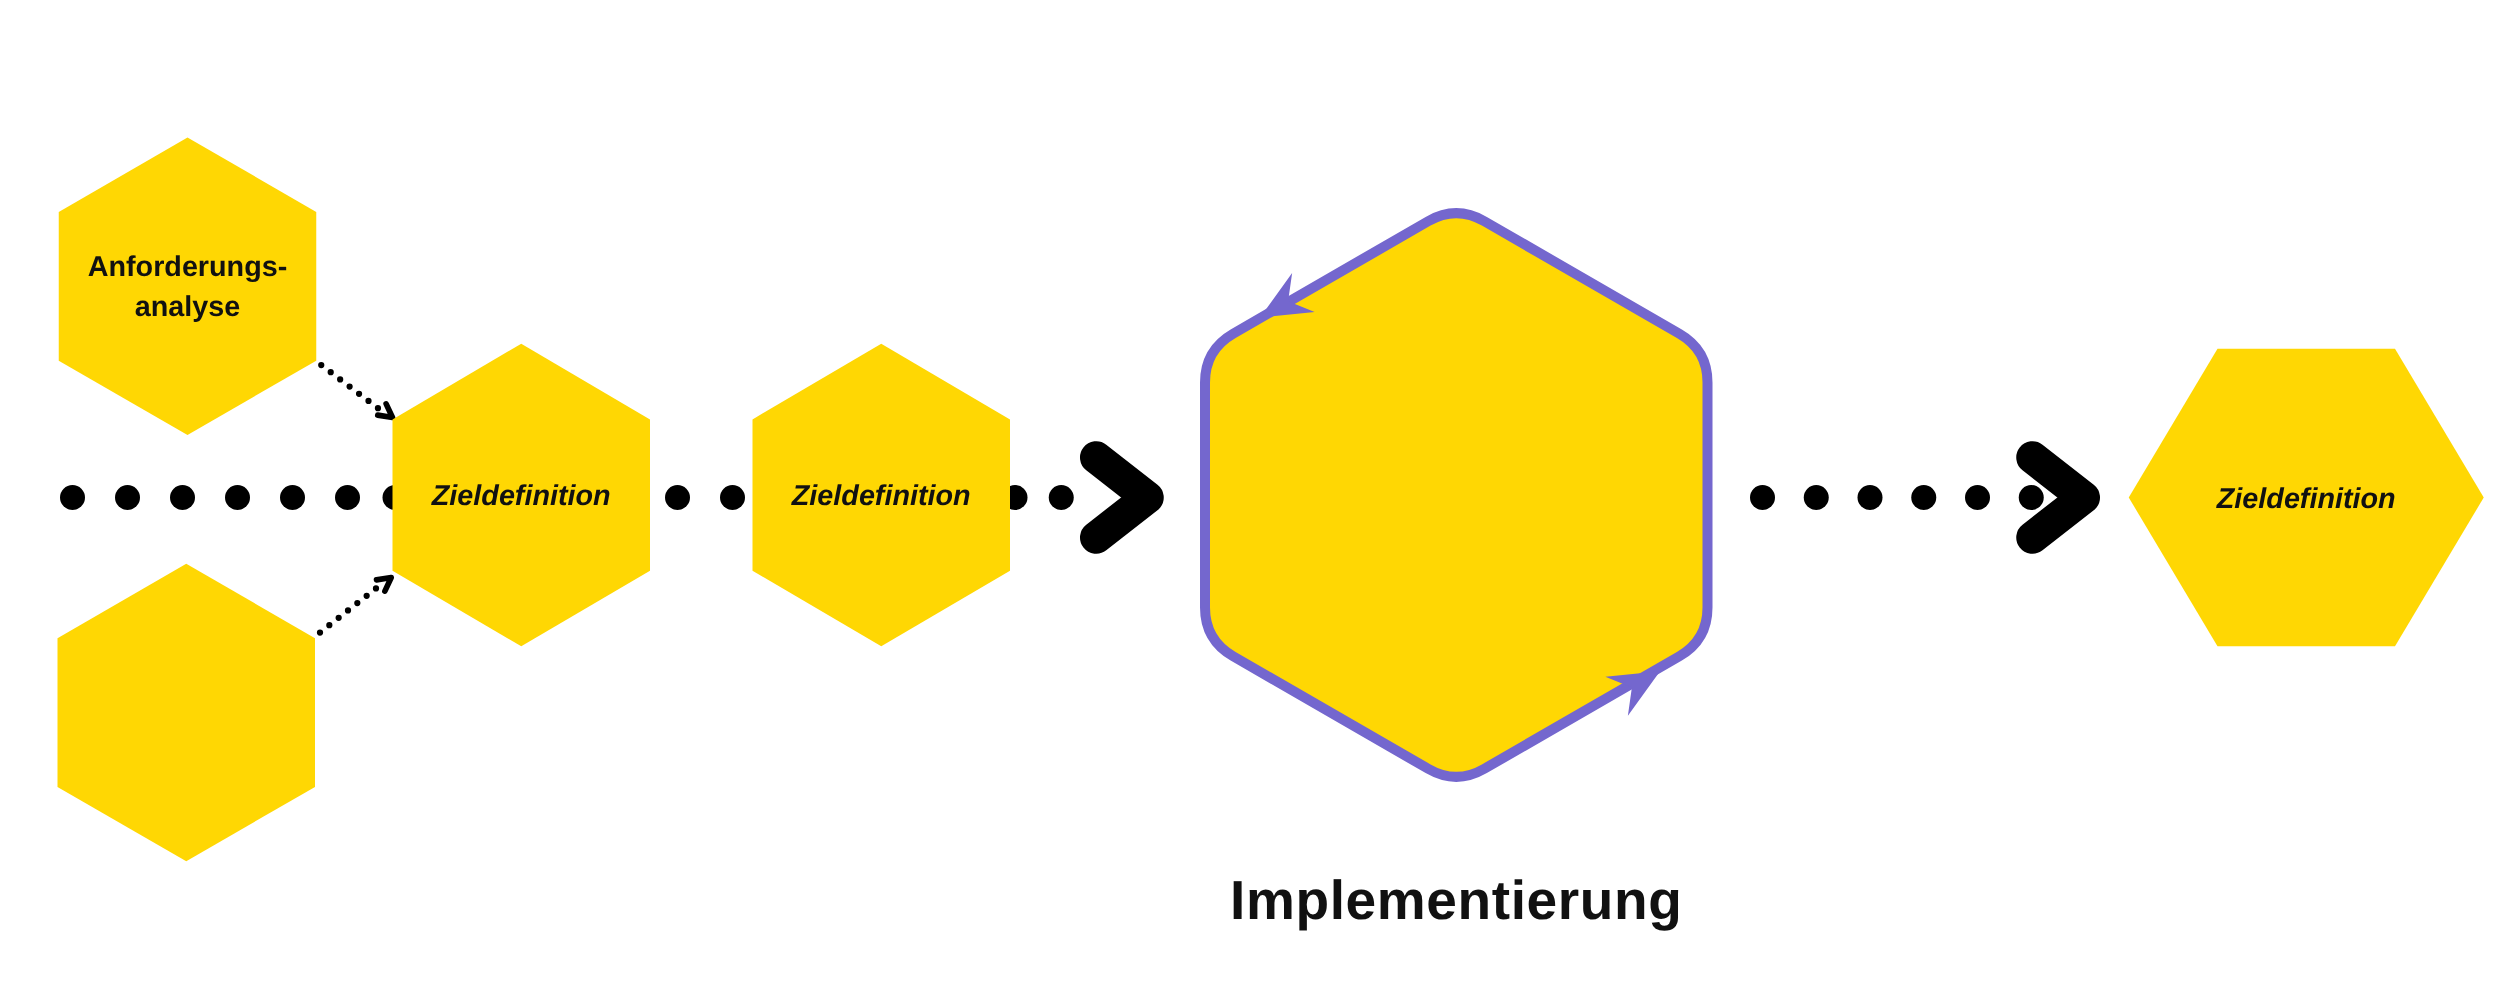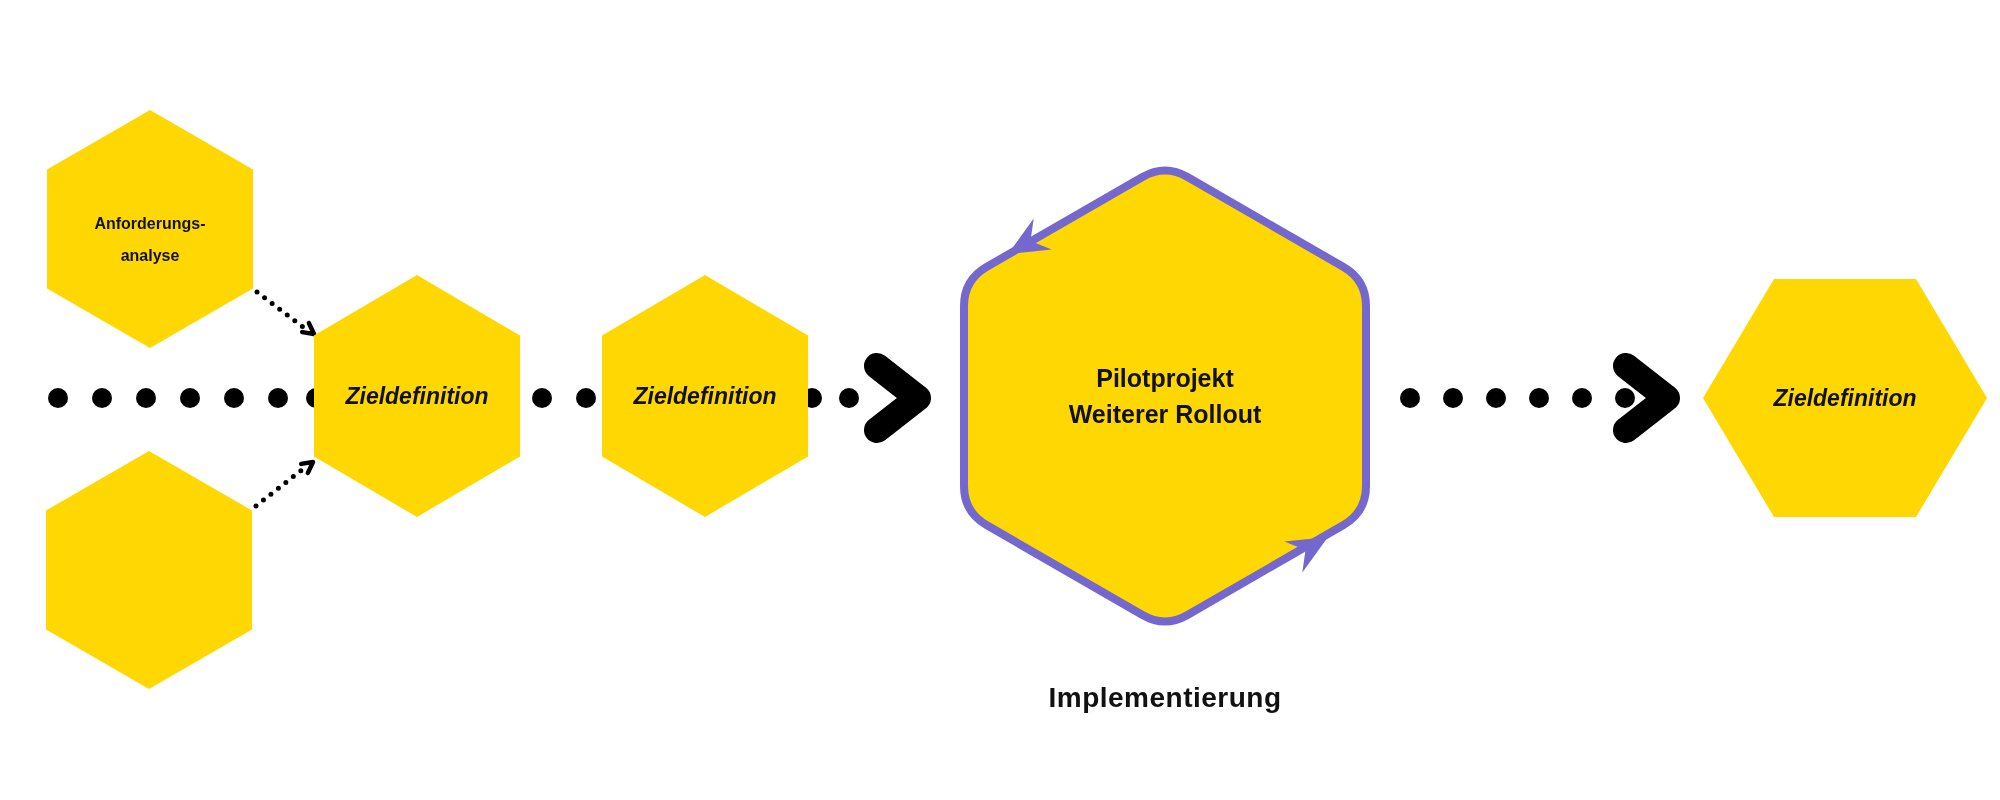--- a/index.html
+++ b/index.html
@@ -51,24 +51,24 @@
     fill: none;
   }
   .node-label {
     position: absolute;
     color: var(--text, #111);
     font-weight: 700;
     text-align: center;
     white-space: pre-line;
     pointer-events: none;
   }
-  .label-small { font-size: 16px; line-height: 32px; margin-top: 11px; }
+  .label-small { font-size: 23px; line-height: 32px; }
   .label-single { font-size: 23px; line-height: 30px; font-style: italic; }
   .label-big { font-size: 25px; line-height: 36px; }
-  .label-caption { font-size: 28px; line-height: 52px; letter-spacing: 0.5px; }
+  .label-caption { font-size: 44px; line-height: 52px; letter-spacing: 0.5px; margin-top: 23px; }
 </style>
 </head>
 <body>
 
 <div id="stage">
 
   <svg id="diagram-svg" viewBox="0 0 2000 800">
 
     <g>
       <circle class="big-dot" cx="58" cy="398" r="10"></circle>
@@ -122,20 +122,18 @@
   </svg>
 
   <div class="node-label label-small" style="left:30px; top:197px; width:240px;">Anforderungs-
 analyse</div>
 
 
   <div class="node-label label-single" style="left:297px; top:381px; width:240px;">Zieldefinition</div>
 
   <div class="node-label label-single" style="left:585px; top:381px; width:240px;">Zieldefinition</div>
 
-  <div class="node-label label-big" style="left:1015px; top:360px; width:300px;">Pilotprojekt
-Weiterer Rollout</div>
 
   <div class="node-label label-caption" style="left:965px; top:672px; width:400px;">Implementierung</div>
 
   <div class="node-label label-single" style="left:1725px; top:383px; width:240px;">Zieldefinition</div>
 
 </div>
 
 </body></html>

